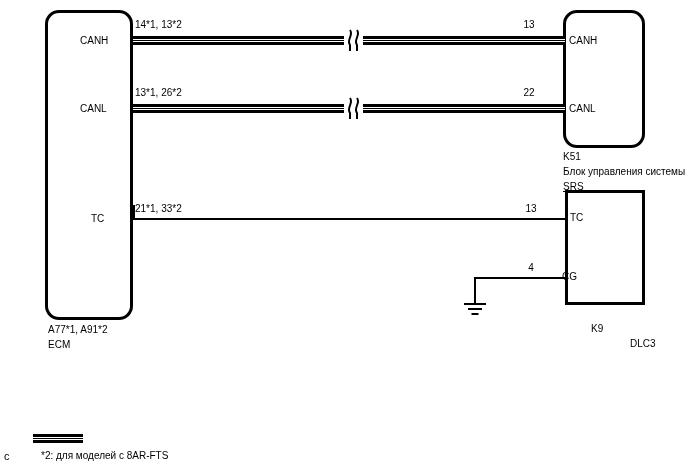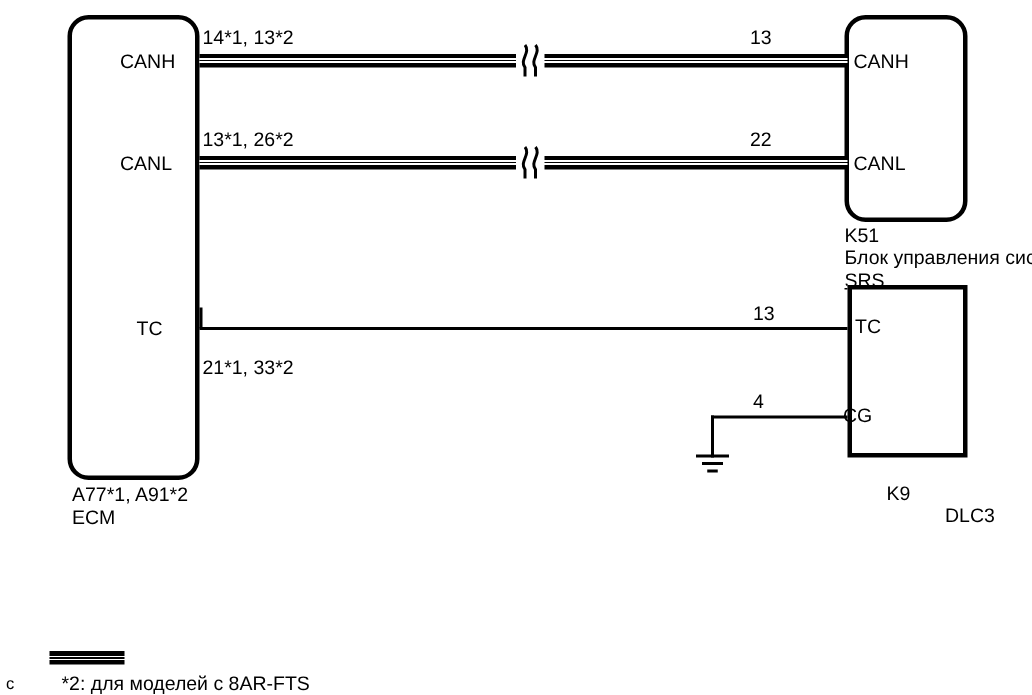--- a/index.html
+++ b/index.html
@@ -25,27 +25,27 @@
     background: #ffffff;
     box-sizing: border-box;
   }
   .box.rounded { border-radius: 14px; }
   .box.sharp   { border-radius: 0; }
 
   
   .txt {
     position: absolute;
     font-family: "Liberation Sans", sans-serif;
-    font-size: 13px;
+    font-size: 10px;
     color: #000000;
     white-space: nowrap;
     line-height: 13px;
   }
   .txt.sm { font-size: 11px; }
-  .pin-num-right { text-align: left; }
+  .pin-num-right { text-align: center; }
 
   
   .wire {
     position: absolute;
     background: #000000;
   }
   .wire.h { height: 1.5px; }
   .wire.v { width: 1.5px; }
 
   
@@ -157,21 +157,21 @@
     <path d="M 13 1 C 17 6, 9 11, 13 16 L 13 22" stroke="#000000" stroke-width="2" fill="none"></path>
   </svg>
 
   <div class="txt" style="left:135px; top:86px;">13*1, 26*2</div>
 
   <div class="txt pin-num-right" style="left:500px; top:86px; width:58px;">22</div>
 
   <div class="wire h" style="left:133px; top:218px; width:432px;"></div>
   <div class="wire v" style="left:133px; top:205px; height:14px;"></div>
 
-  <div class="txt" style="left:135px; top:202px;margin-top:36px;">21*1, 33*2</div>
+  <div class="txt" style="left:135px; top:202px;">21*1, 33*2</div>
 
   <div class="txt pin-num-right" style="left:502px; top:202px; width:58px;">13</div>
 
   <div class="wire h" style="left:474px; top:277px; width:91px;"></div>
   <div class="wire v" style="left:474px; top:277px; height:28px;"></div>
 
   <div class="gnd" style="left:464px; top:303px; width:22px; height:14px;">
     <i class="b1"></i>
       <i class="b2"></i>
       <i class="b3"></i>

